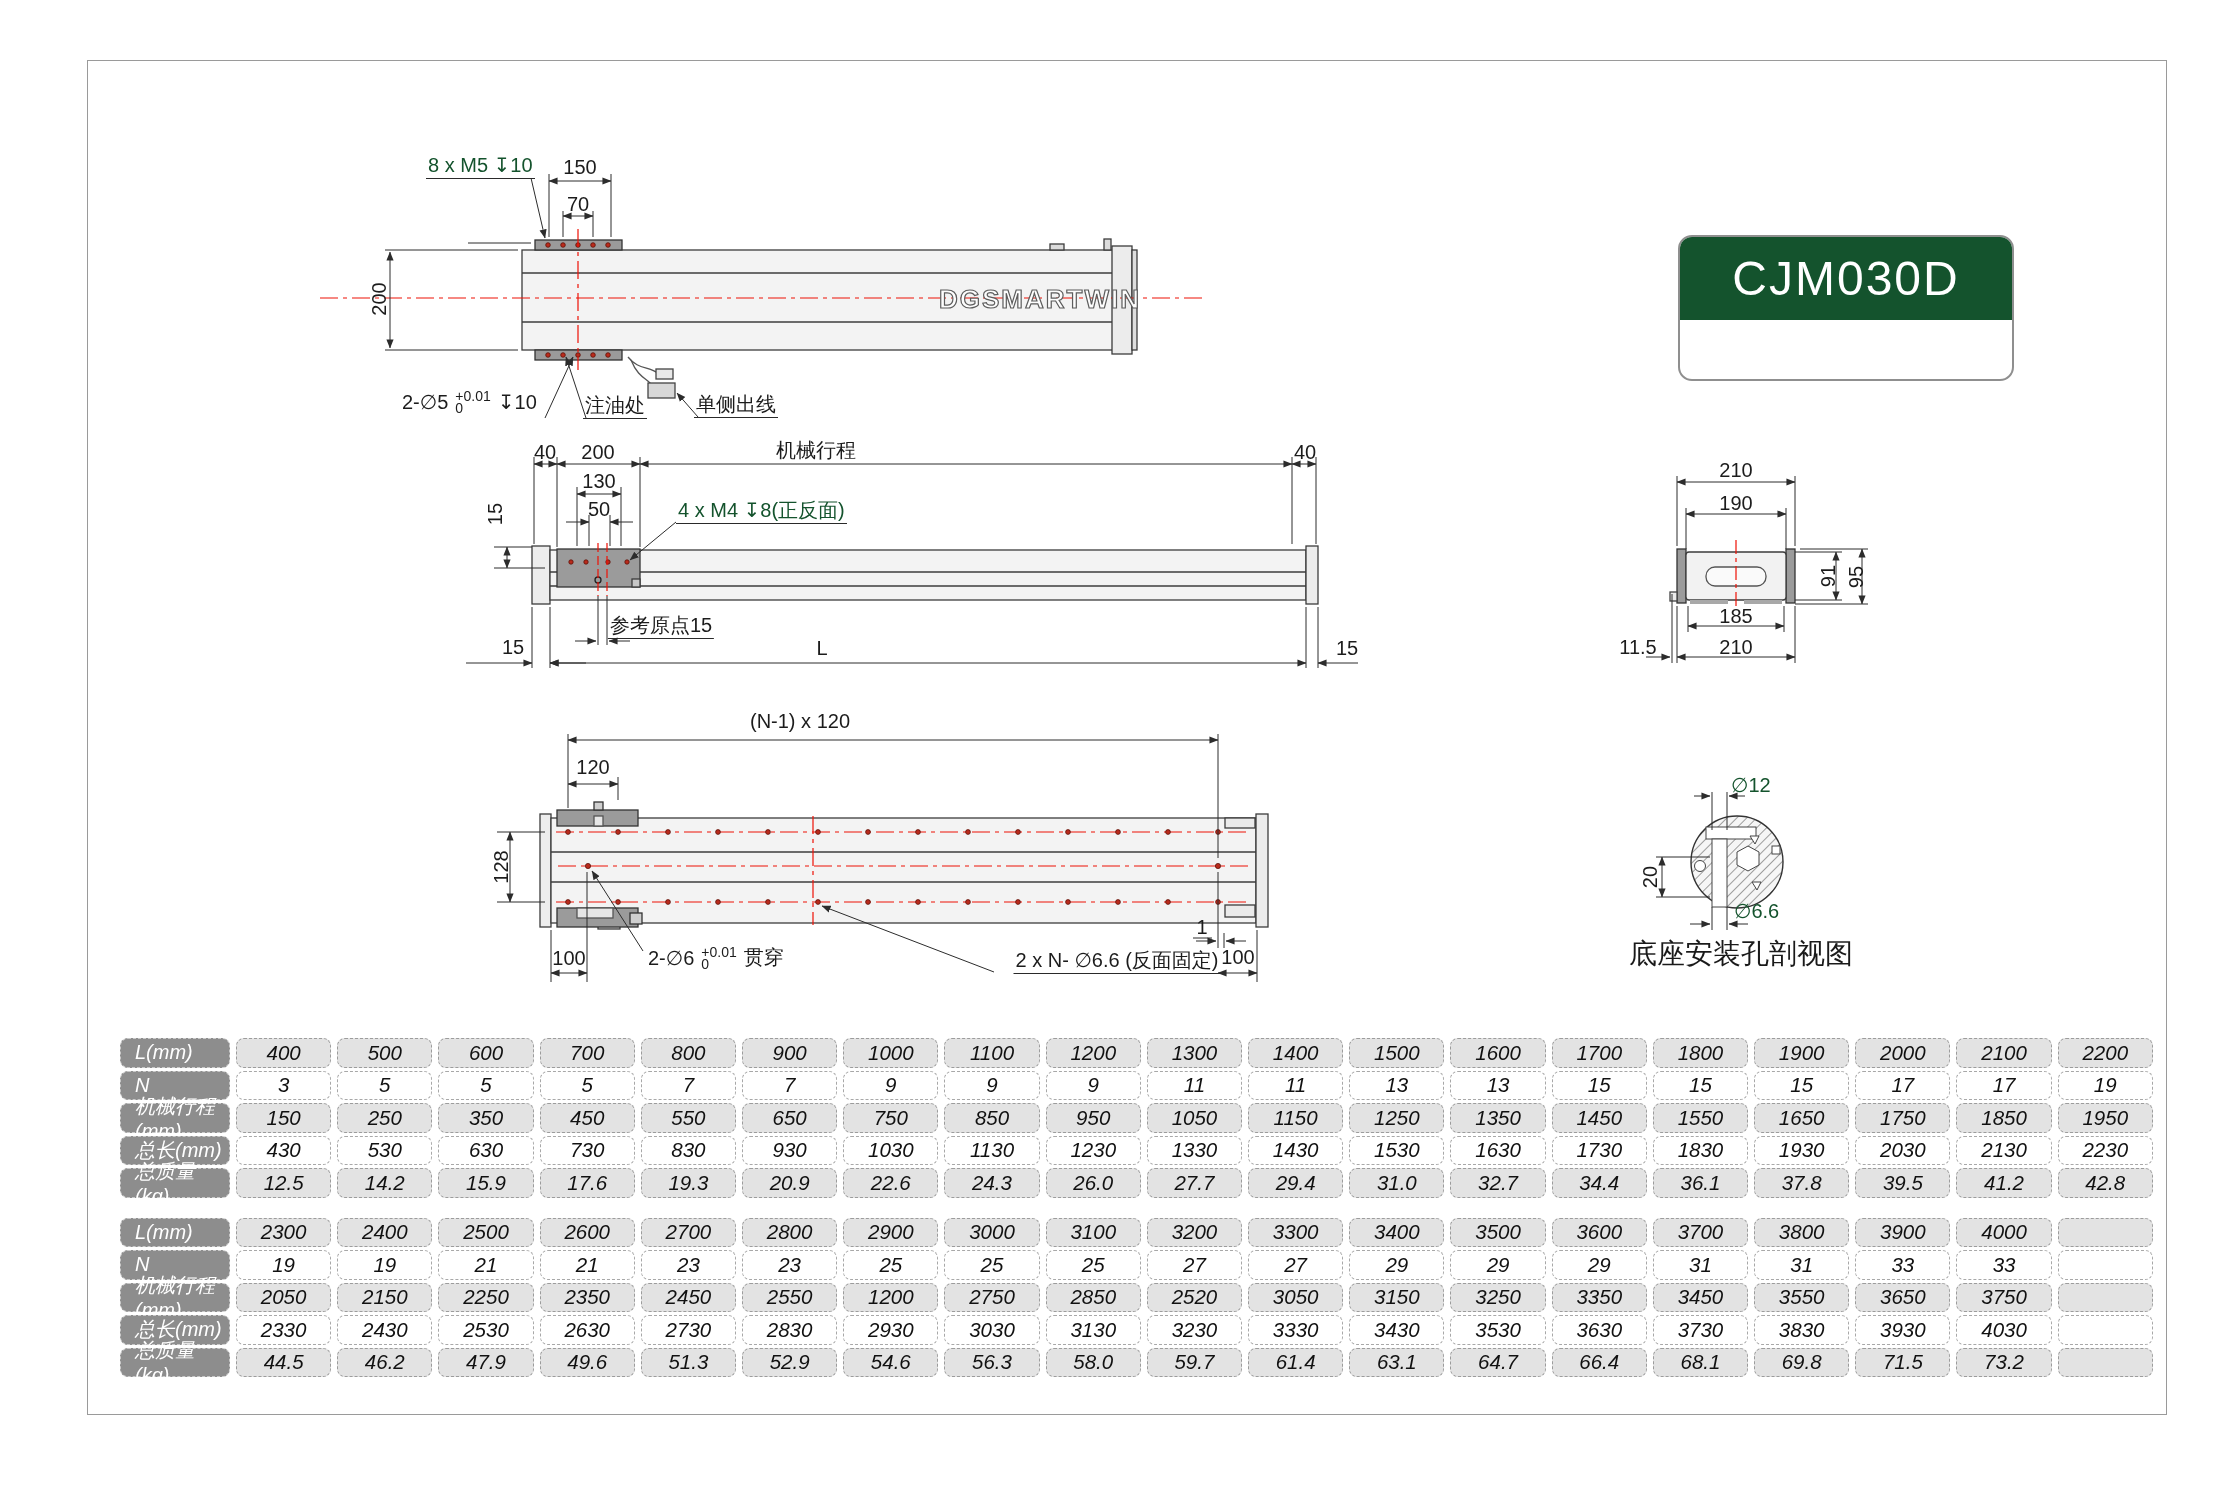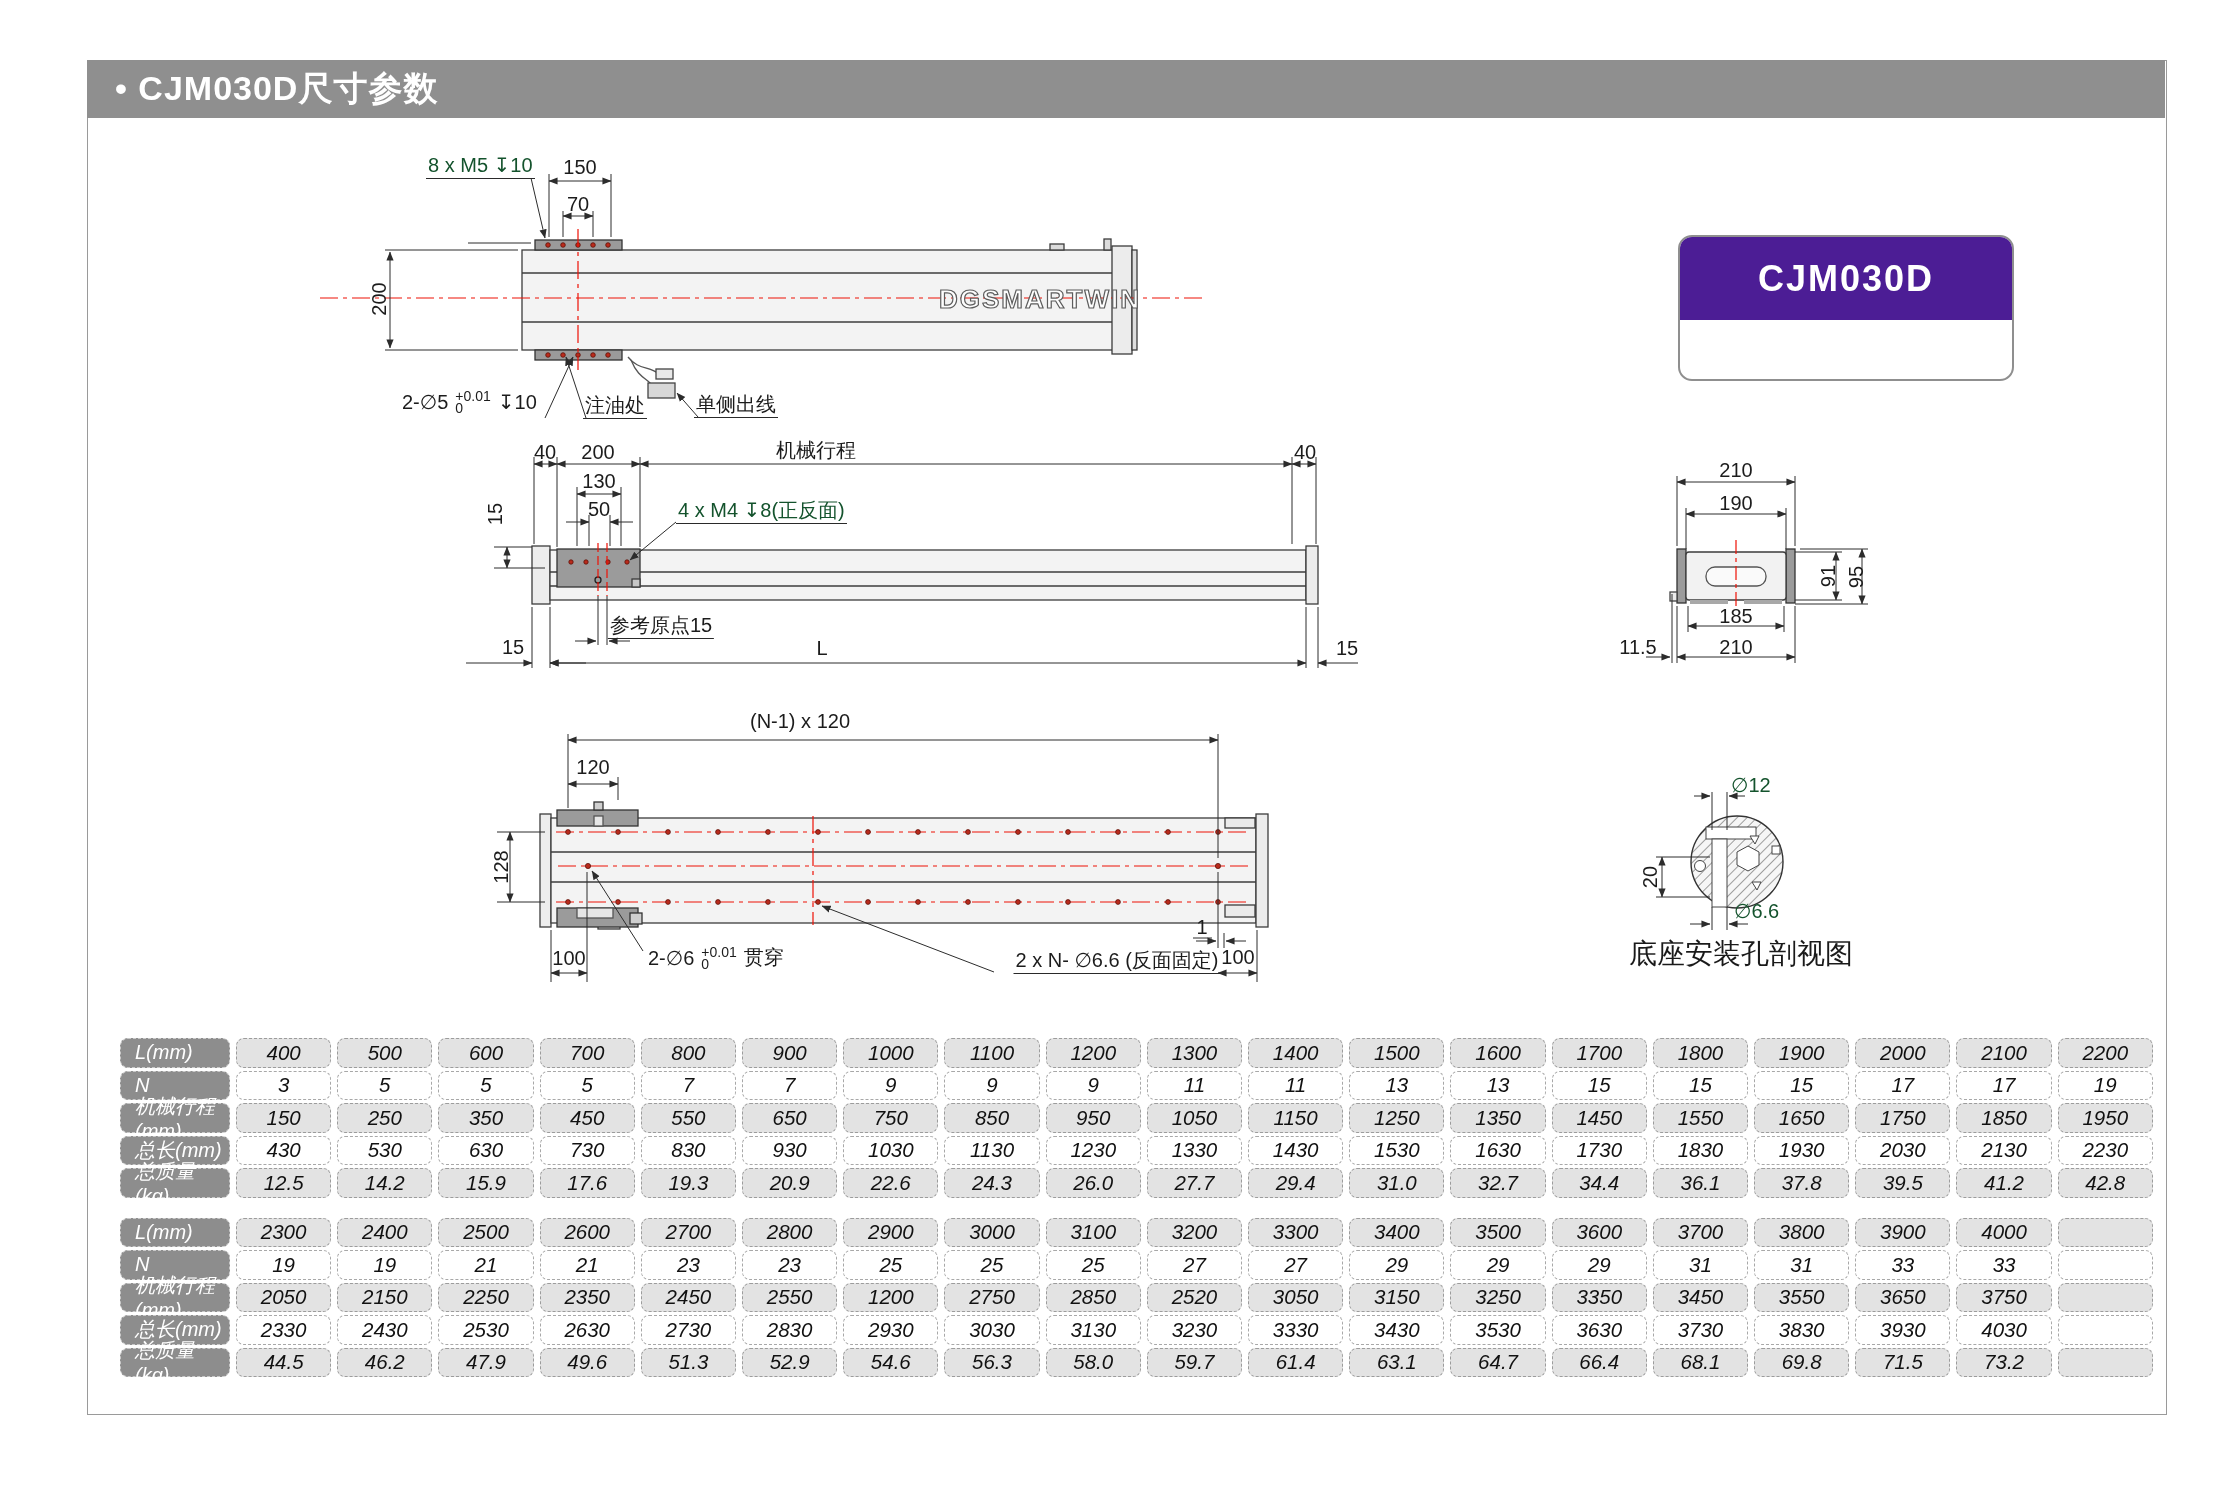--- a/index.html
+++ b/index.html
@@ -15,43 +15,40 @@
        white-space:nowrap;line-height:1.05;}
   .tl{position:absolute;font-size:20px;color:#14532d;white-space:nowrap;line-height:1.05;}
   .rot{transform:translate(-50%,-50%) rotate(-90deg);}
   .u{border-bottom:1.6px solid #2a2a2a;padding:0 2px 2px 2px;}
   .crow{position:absolute;display:flex;align-items:center;gap:7px;font-size:20px;color:#1c1c1c;white-space:nowrap;}
   .tol{display:inline-flex;flex-direction:column;font-size:14px;line-height:12px;text-align:left;}
   .brand{position:absolute;transform:translate(-50%,-50%);font-size:26px;font-weight:bold;
          letter-spacing:2px;color:#fdfdfd;-webkit-text-stroke:1.2px #5c5c5c;}
   .badge{position:absolute;left:1678px;top:235px;width:332px;height:142px;border:2px solid #8f8f8f;
          border-radius:14px;overflow:hidden;background:#fff;}
-  .badge .model{height:83px;background:#4c1d95;color:#fff;display:flex;align-items:center;
-                justify-content:center;font-size:36px;font-weight:bold;letter-spacing:2px;}
+  .badge .model{height:83px;background:#14532d;color:#fff;display:flex;align-items:center;
+                justify-content:center;font-size:48px;font-weight:normal;letter-spacing:2px;}
   .badge .sub{height:57px;display:flex;align-items:center;justify-content:center;
               font-size:29px;color:#8b8b8b;}
   .tables{position:absolute;left:120px;top:1038px;width:2033px;}
   .spec-table{margin-bottom:20px;font-style:italic;}
   .trow{display:flex;gap:6px;margin-bottom:3px;height:29.5px;}
   .tlabel{flex:0 0 94px;background:#8d8d8d;border:1px dashed #c9c9c9;border-radius:8px;
           color:#fff;font-size:20px;display:flex;align-items:center;padding-left:14px;}
   .tcell{flex:1;border-radius:8px;font-size:20.5px;color:#111;display:flex;
          align-items:center;justify-content:center;}
   .tcell.shade{background:#e3e3e3;border:1px dashed #9c9c9c;}
   .tcell.white{background:#fff;border:1px dashed #a8a8a8;}
   .caption{position:absolute;transform:translate(-50%,-50%);font-size:28px;color:#1a1a1a;font-weight:500;}
 </style>
 </head>
 <body>
 
 <div class="page">
   <div class="content"></div>
-  <div class="header-bar">
-    <span class="title">• CJM030D尺寸参数</span>
-  </div>
 
   <svg class="linework" width="2229" height="1485">
     <defs>
       <marker id="ar" viewBox="0 0 10 10" refX="9.5" refY="5" markerWidth="9" markerHeight="9" orient="auto-start-reverse">
         <path d="M0,1L10,5L0,9z" fill="#2c2c2c"></path>
       </marker>
       <pattern id="hatch" width="7" height="7" patternUnits="userSpaceOnUse" patternTransform="rotate(45)">
         <rect width="7" height="7" fill="#f6f6f6"></rect>
           <line x1="0" y1="0" x2="0" y2="7" stroke="#6d6d6d" stroke-width="1.3"></line>
       </pattern>

